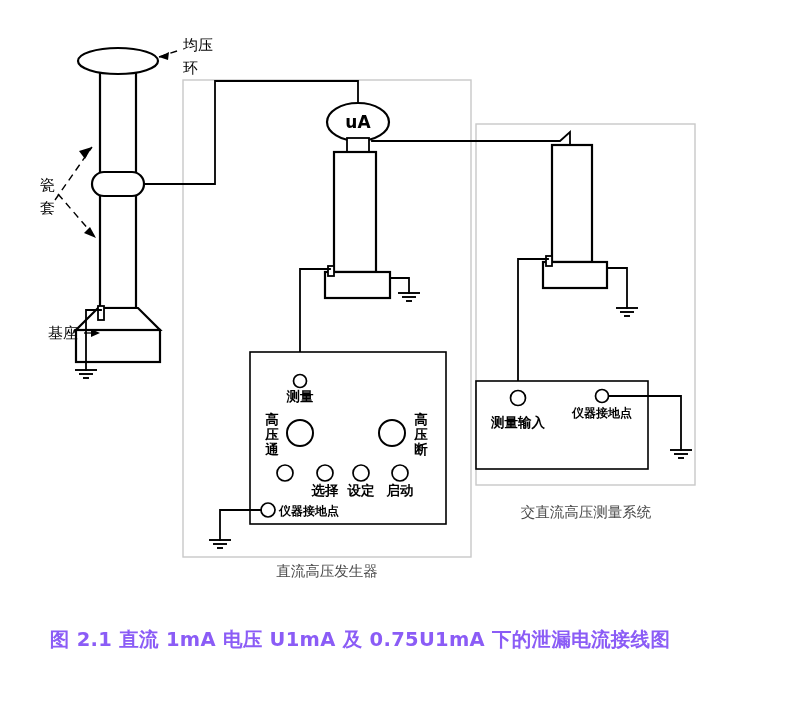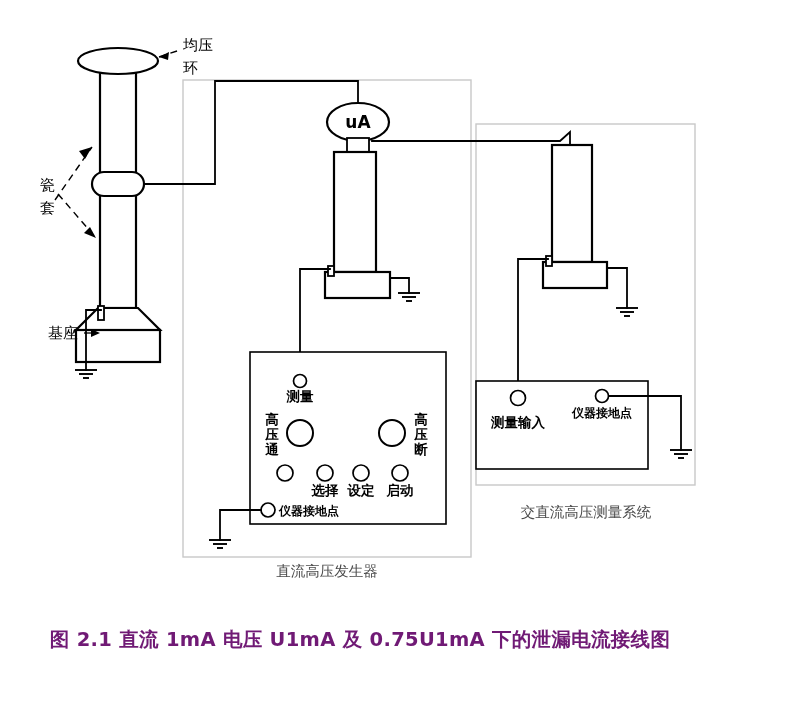--- a/index.html
+++ b/index.html
@@ -114,21 +114,21 @@
   }
   #caption {
     position: absolute;
     left: 0;
     top: 626px;
     width: 720px;
     text-align: center;
     font-family: "DejaVu Sans", sans-serif;
     font-size: 19.5px;
     font-weight: 700;
-    color: #701a75;
+    color: #8b5cf6;
     letter-spacing: 0.3px;
     white-space: nowrap;
   }
 </style>
 </head>
 <body>
 
 <div id="root">
 
   <svg id="diagram" viewBox="0 0 789 703">

